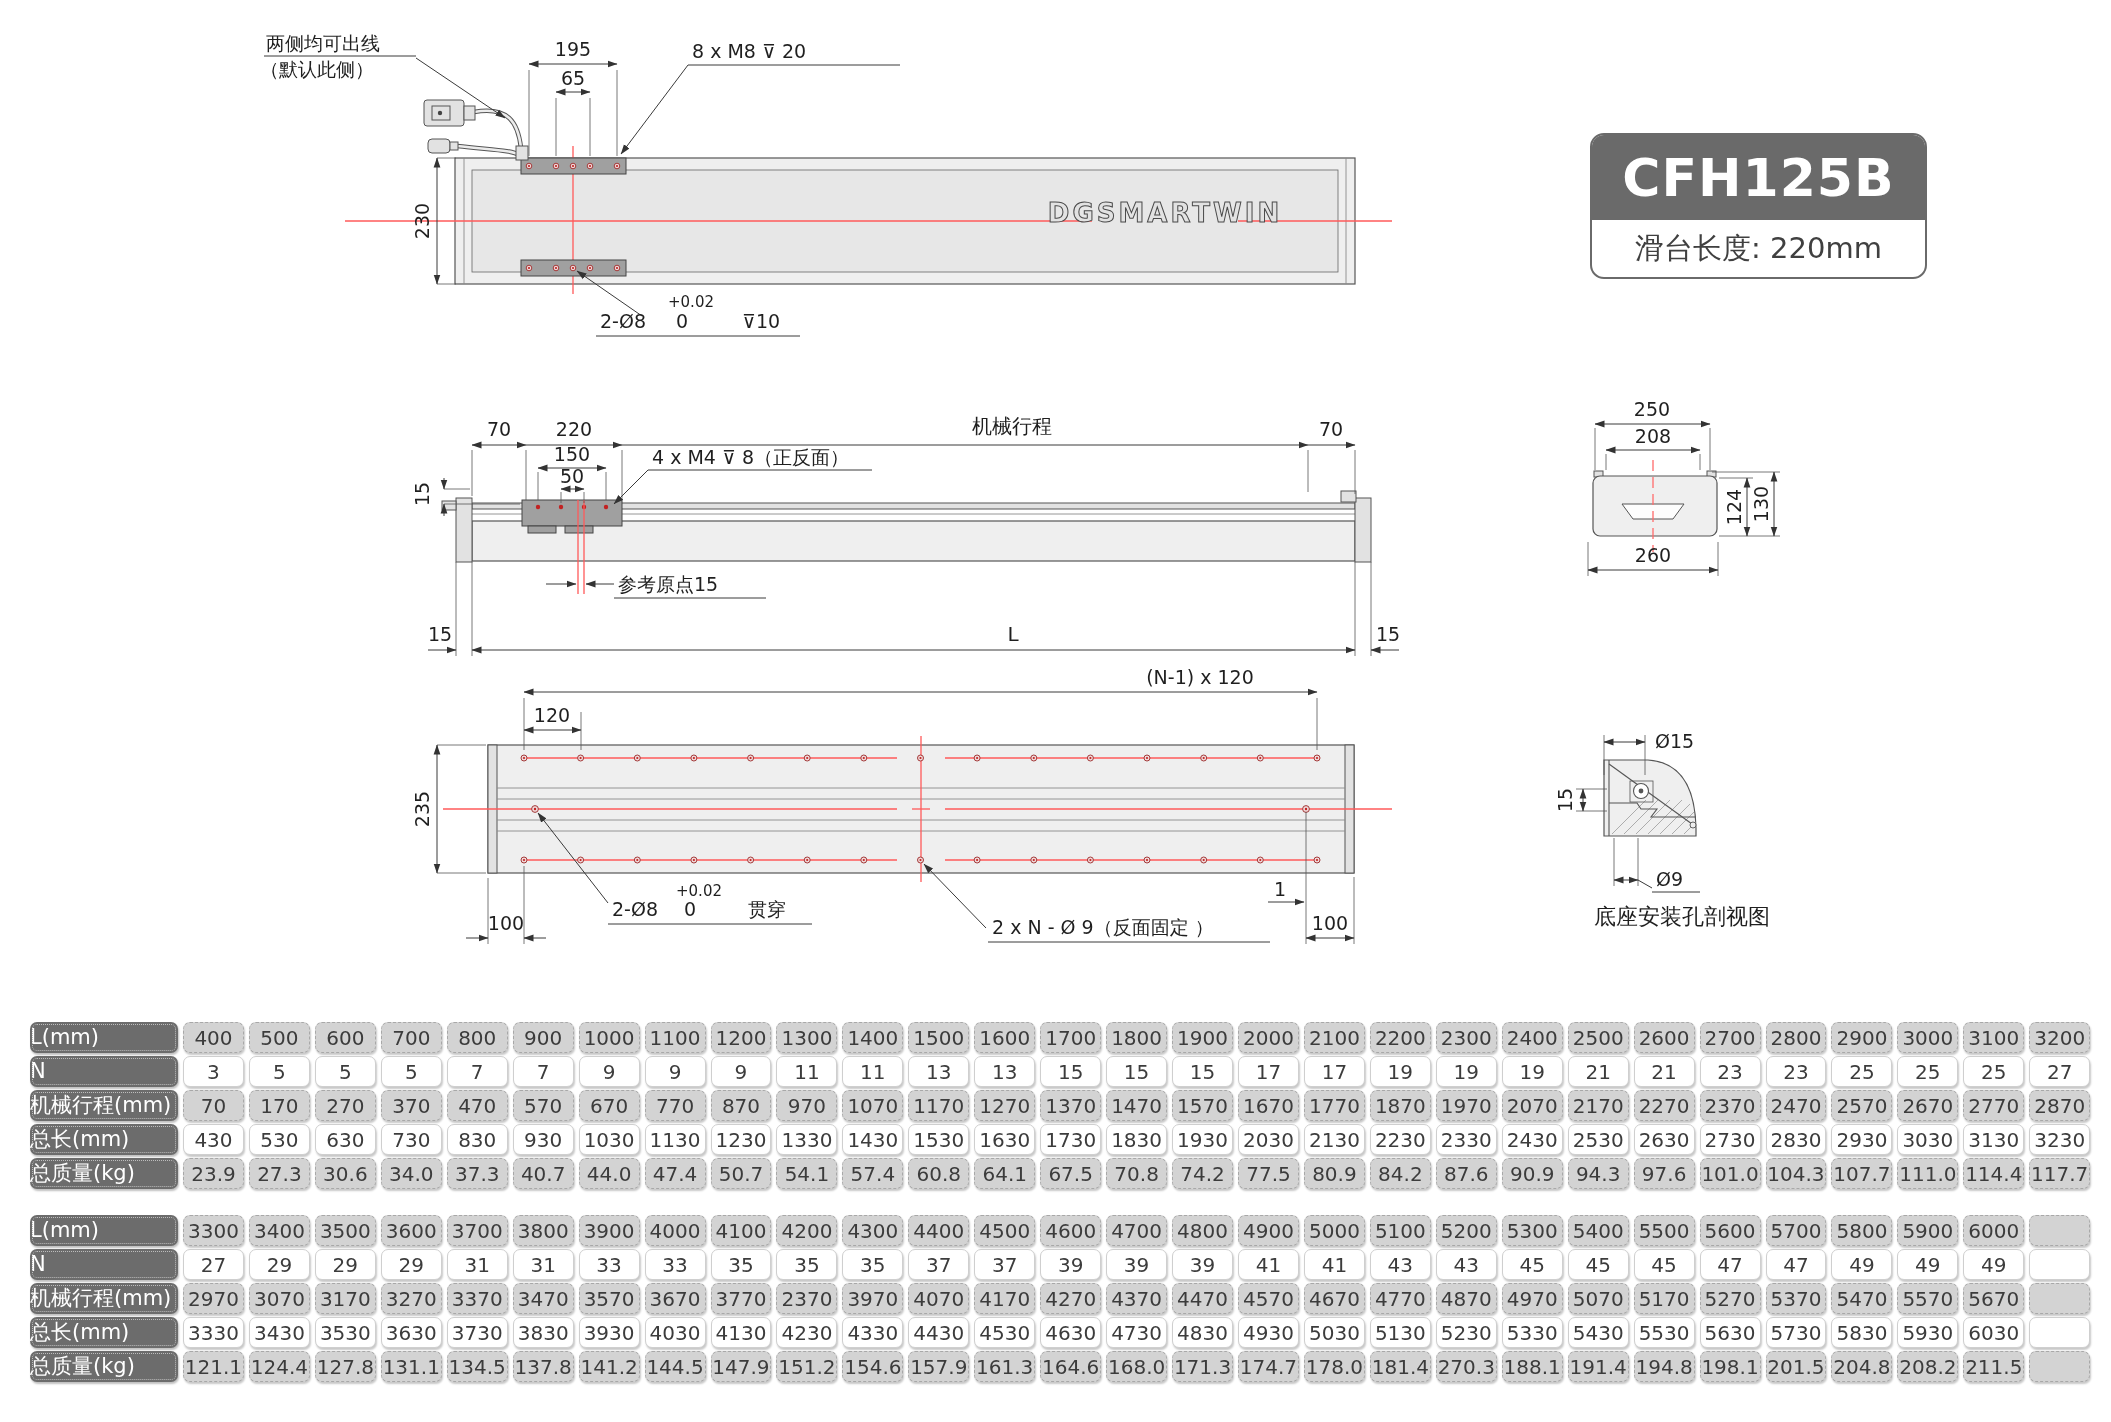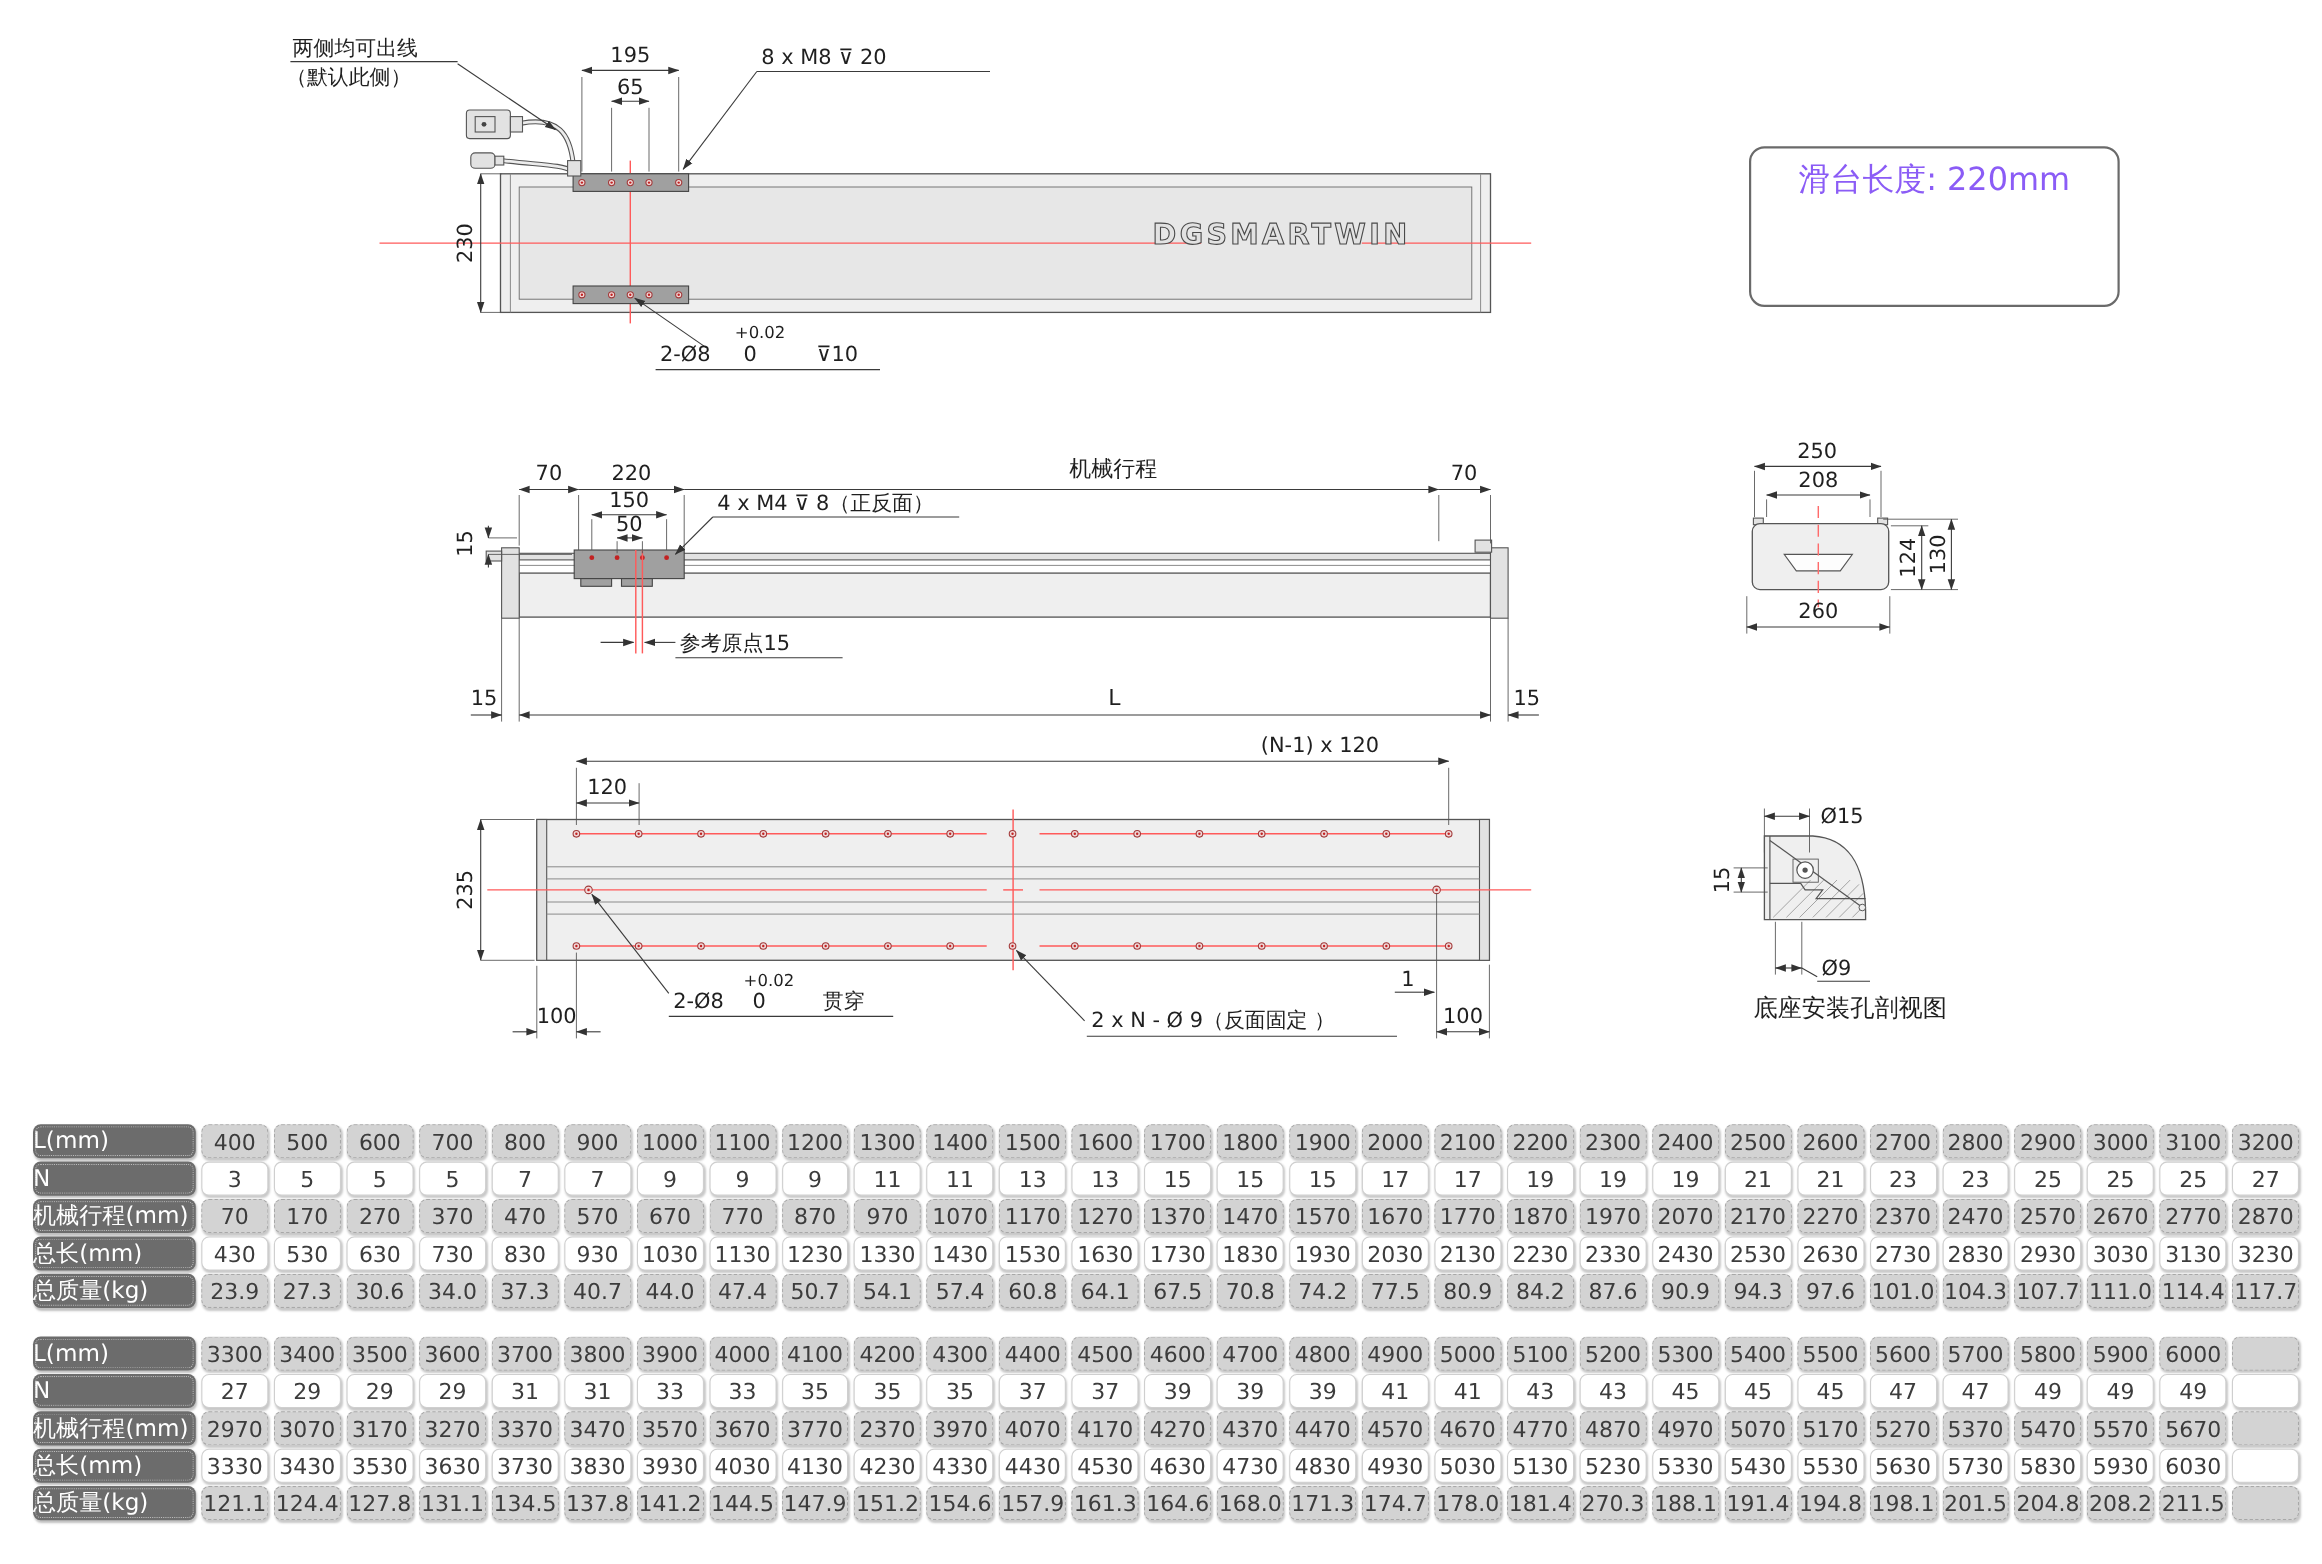--- a/index.html
+++ b/index.html
@@ -23,21 +23,21 @@
   .hatch{stroke:#9a9a9a;stroke-width:0.8;}
   .cable{stroke:#555;stroke-width:4.5;fill:none;}
   .cableIn{stroke:#ececec;stroke-width:2.6;fill:none;}
   .logoTxt{font-size:26px;font-weight:bold;letter-spacing:3px;fill:#e2e2e2;stroke:#4a4a4a;stroke-width:1;}
 
   
   #badge{position:absolute;left:1590px;top:133px;width:337px;height:146px;border-radius:14px;
          border:2px solid #6a6a6a;background:#fff;box-sizing:border-box;overflow:hidden;}
   #badge .top{height:85px;background:#6a6a6a;color:#fff;display:flex;align-items:center;justify-content:center;
               font-size:52px;font-weight:bold;letter-spacing:1px;}
-  #badge .bottom{height:57px;display:flex;align-items:center;justify-content:center;color:#8b5cf6;font-size:29px;}
+  #badge .bottom{height:57px;display:flex;align-items:center;justify-content:center;color:#404040;font-size:29px;}
 
   
   #tables{position:absolute;left:30px;top:1022px;width:2060px;}
   .spec-table{margin-bottom:26px;}
   .spec-row{display:flex;column-gap:5px;margin-bottom:3px;}
   .row-header{flex:0 0 148px;height:31px;line-height:31px;background:#6c6c6c;color:#fff;font-size:21px;
               padding-left:0;border-radius:7px;outline:1px dotted #bdbdbd;outline-offset:-3px;
               box-shadow:1px 2px 2px rgba(0,0,0,.25);white-space:nowrap;}
   .cell{flex:1 1 0;height:31px;line-height:31px;text-align:center;font-size:20px;color:#3c3c3c;
         border-radius:7px;box-shadow:1px 2px 2px rgba(0,0,0,.22);}
@@ -404,20 +404,21 @@
       <line x1="1614" y1="880" x2="1638" y2="880" class="dim" marker-start="url(#mA)" marker-end="url(#mA)"></line>
       <line x1="1638" y1="880" x2="1652" y2="888" class="dim"></line>
       <text x="1656" y="886" class="t19">Ø9</text>
       <line x1="1652" y1="892" x2="1700" y2="892" class="dim"></line>
 
       <text x="1682" y="924" class="t22 mid">底座安装孔剖视图</text>
     </g>
   </svg>
 
   <div id="badge">
+    <div class="top">CFH125B</div>
     <div class="bottom">滑台长度: 220mm</div>
   </div>
 
   <div id="tables">
       <div class="spec-table">
         <div class="spec-row r-gray">
           <div class="row-header">L(mm)</div>
           <div class="cell">400</div>
           <div class="cell">500</div>
           <div class="cell">600</div>

